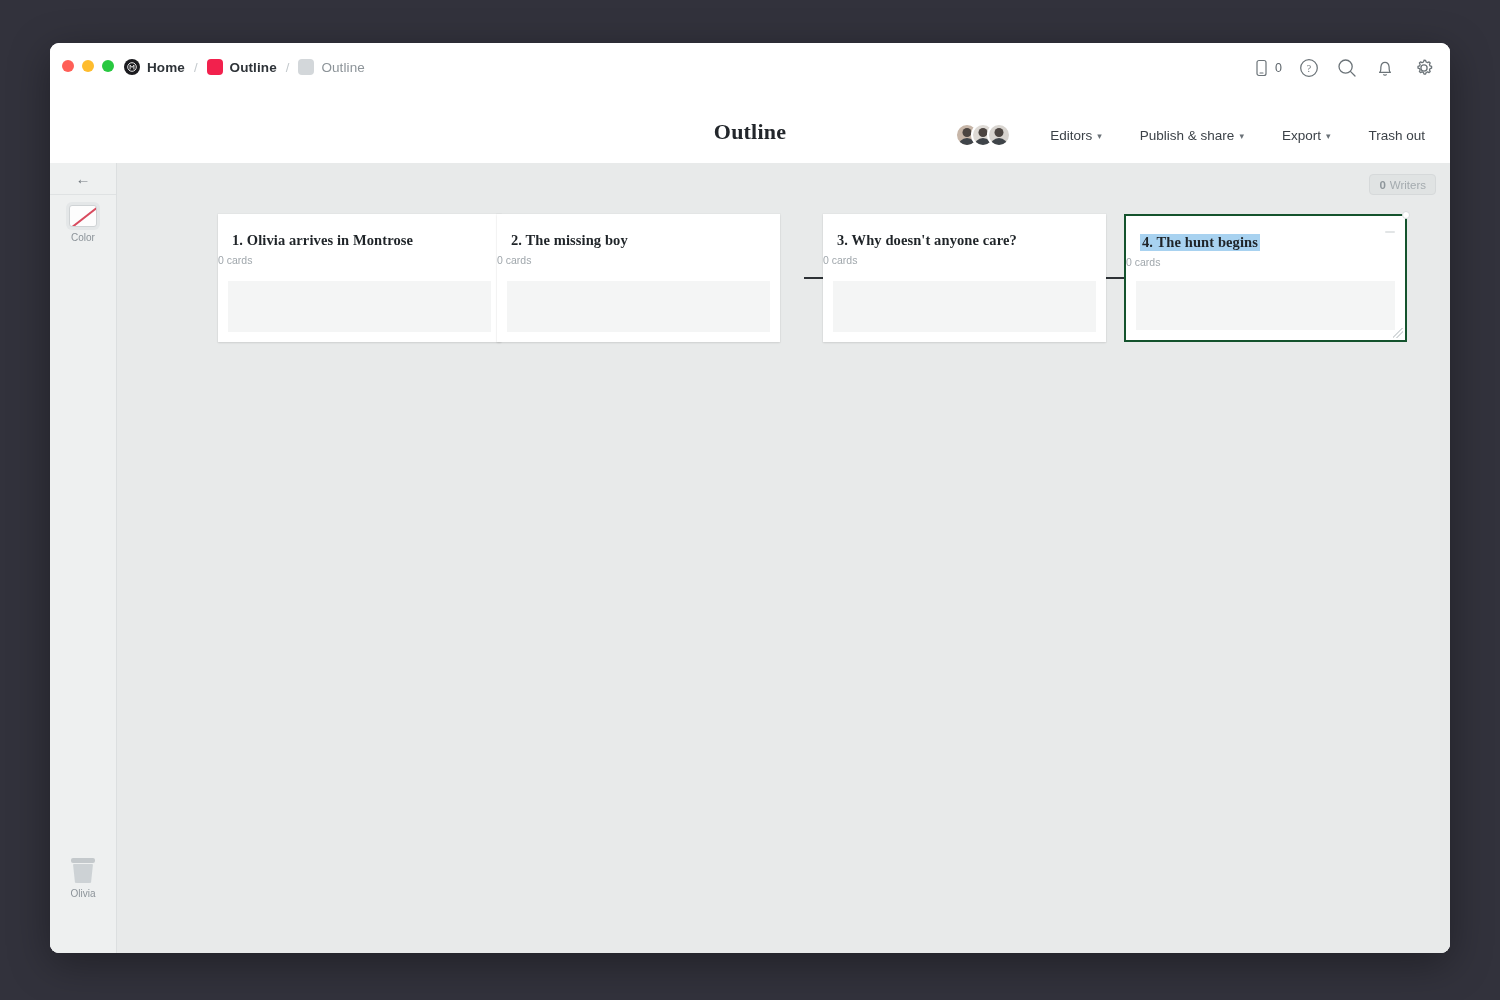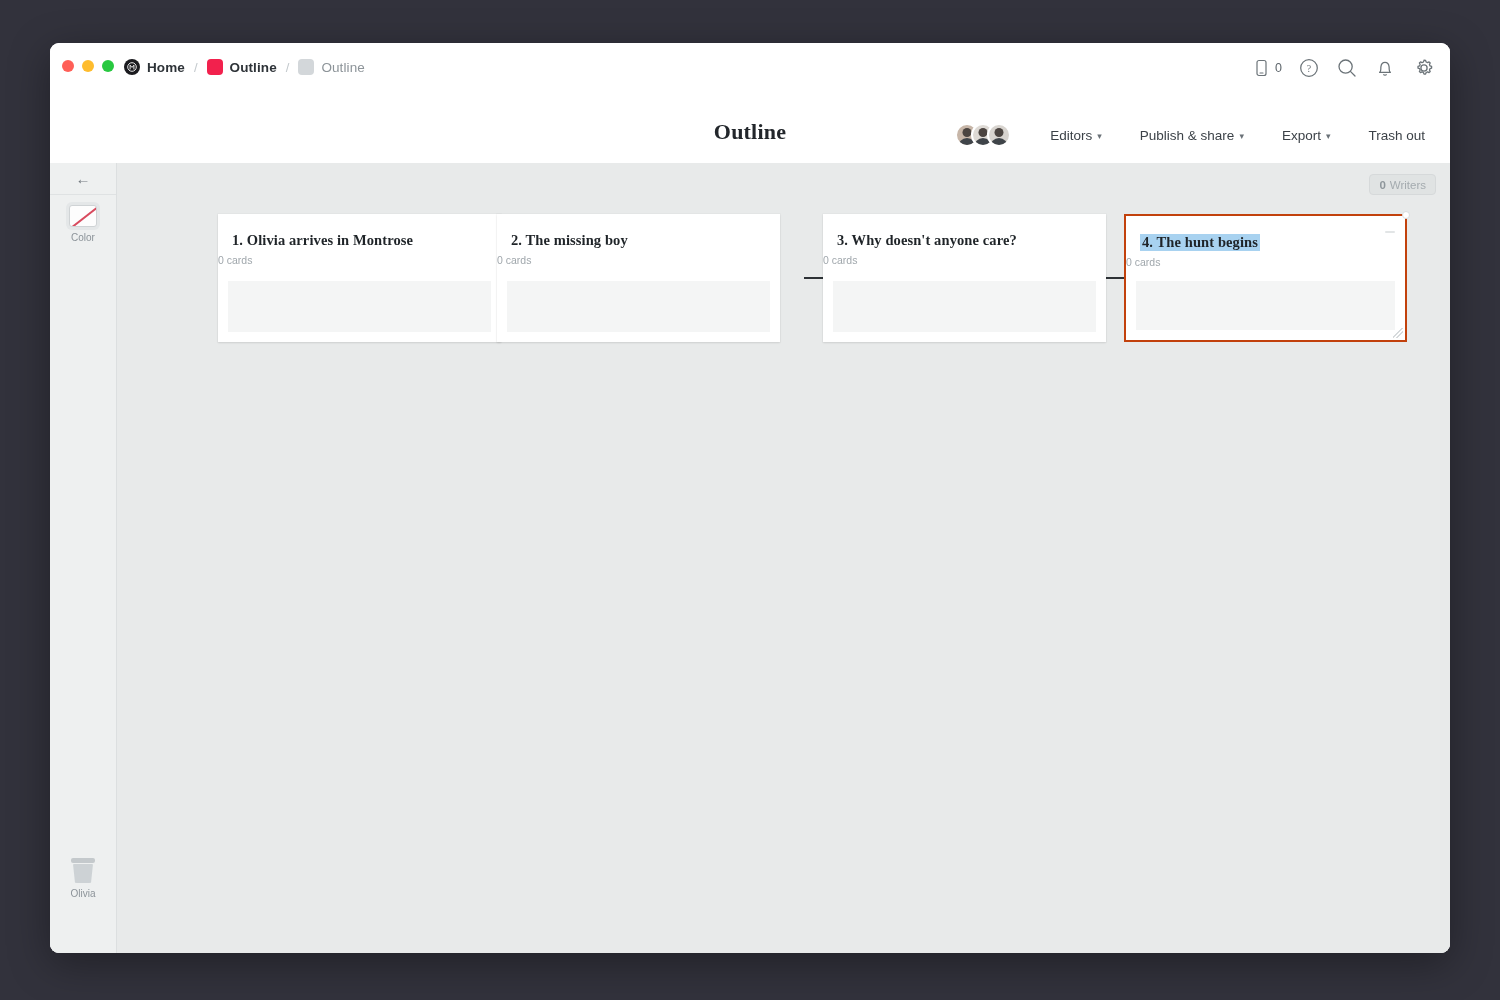--- a/index.html
+++ b/index.html
@@ -265,21 +265,21 @@
     font-size: 10.5px;
     color: #a0a7ac;
   }
   .card .card-inner {
     position: absolute;
     left: 10px; right: 10px; top: 67px; bottom: 10px;
     background: #f4f5f5;
   }
 
   .card.selected {
-    border: 2px solid #c2410c;
+    border: 2px solid #14532d;
     box-shadow: none;
   }
   .card.selected .card-inner { top: 65px; }
   .card .collapse-dash {
     position: absolute;
     right: 10px; top: 15px;
     width: 10px; height: 2px;
     background: #e2e5e6;
     border-radius: 1px;
   }

